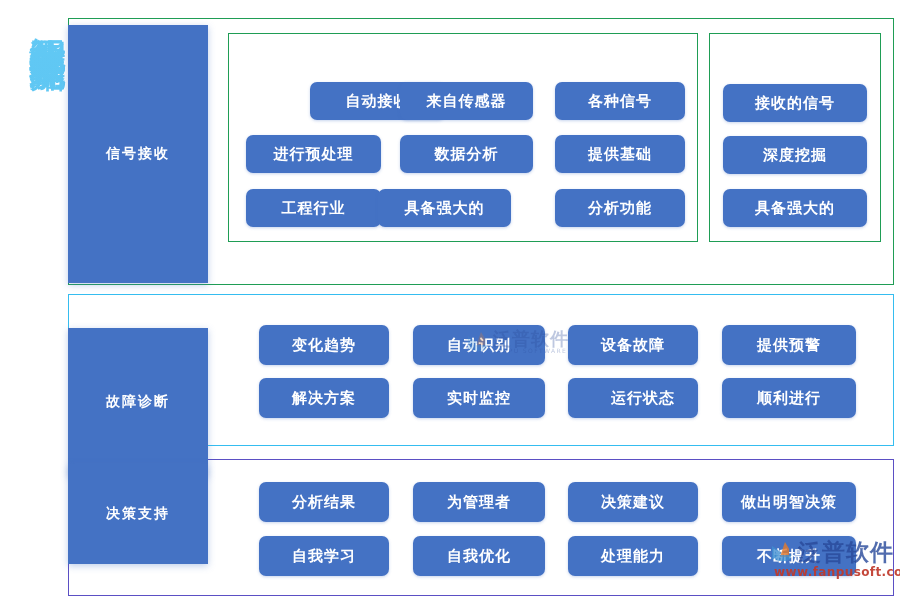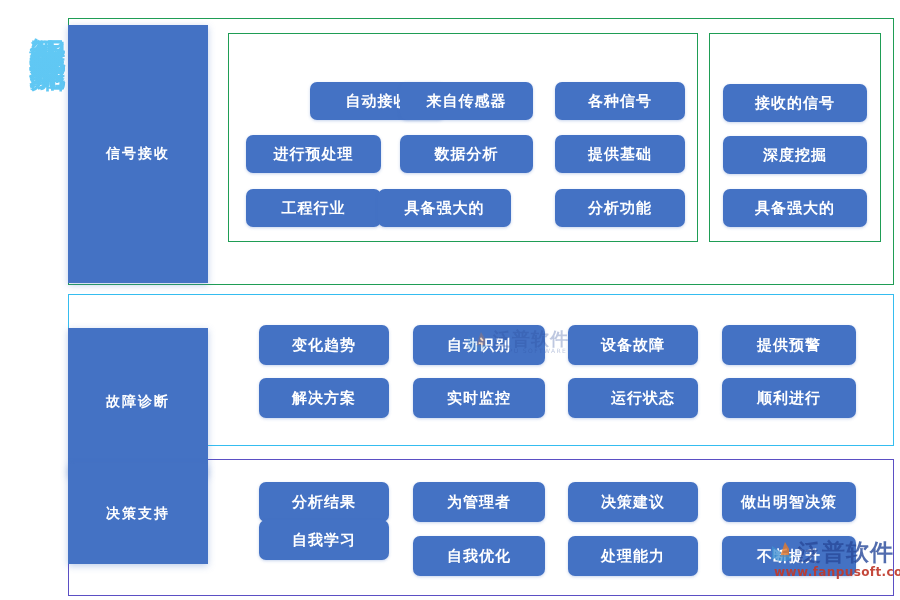--- a/index.html
+++ b/index.html
@@ -233,21 +233,21 @@
   <div class="pill" style="left:259px; top:378px; width:130px; height:40px;">解决方案</div>
   <div class="pill" style="left:413px; top:378px; width:132px; height:40px;">实时监控</div>
   <div class="pill" style="left:568px; top:378px; width:130px; height:40px;padding-left:20px;">运行状态</div>
   <div class="pill" style="left:722px; top:378px; width:134px; height:40px;">顺利进行</div>
 
   <div class="pill" style="left:259px; top:482px; width:130px; height:40px;">分析结果</div>
   <div class="pill" style="left:413px; top:482px; width:132px; height:40px;">为管理者</div>
   <div class="pill" style="left:722px; top:482px; width:134px; height:40px;">做出明智决策</div>
   <div class="pill" style="left:568px; top:482px; width:130px; height:40px;">决策建议</div>
 
-  <div class="pill" style="left:259px; top:520px; width:130px; height:40px;">自我学习</div>
+  <div class="pill" style="left:259px; top:536px; width:130px; height:40px;">自我学习</div>
   <div class="pill" style="left:413px; top:536px; width:132px; height:40px;">自我优化</div>
   <div class="pill" style="left:568px; top:536px; width:130px; height:40px;">处理能力</div>
   <div class="pill" style="left:722px; top:536px; width:134px; height:40px;">不断提升</div>
 
   <div class="wm wm-mid">
     <span class="wm-logo">
       <span class="lg-a"></span>
         <span class="lg-b"></span>
         <span class="lg-c"></span>
     </span>

